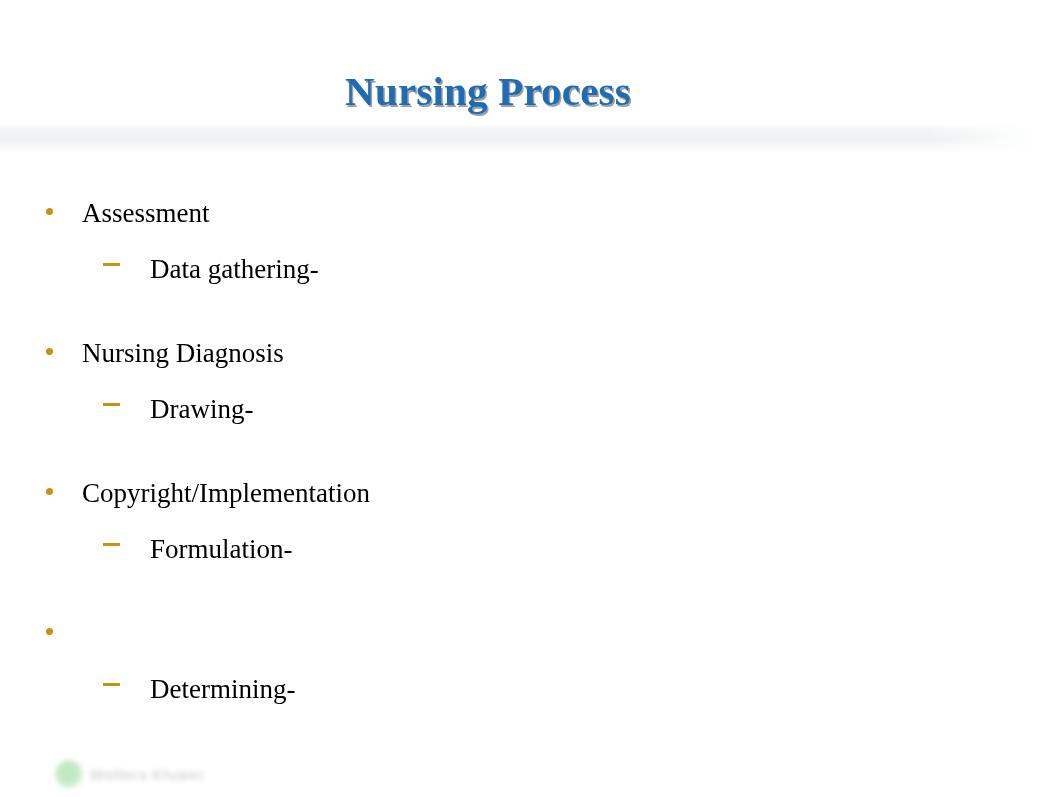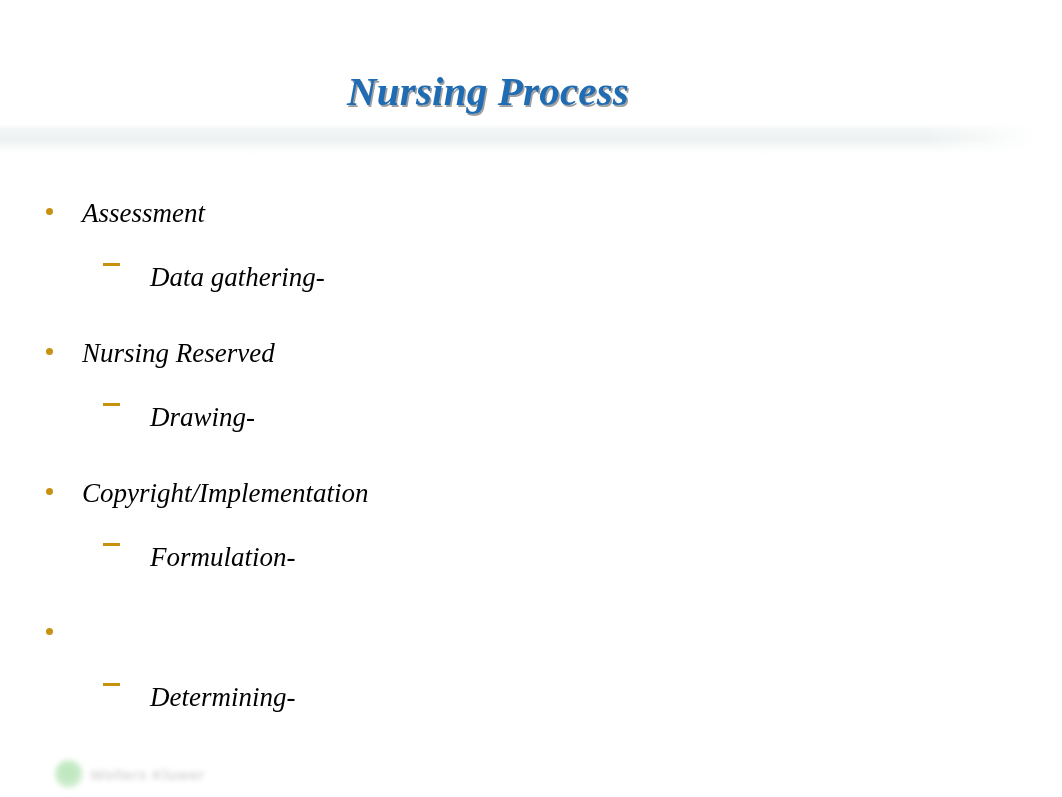--- a/index.html
+++ b/index.html
@@ -12,21 +12,20 @@
     font-family: "Liberation Serif", "DejaVu Serif", serif;
     -webkit-font-smoothing: antialiased;
   }
 
   .slide {
     position: relative;
     width: 1062px;
     height: 797px;
     background: #ffffff;
     overflow: hidden;
-    font-style: italic;
   }
 
   
   .title-zone {
     position: absolute;
     left: 0;
     top: 62px;
     width: 976px;
     height: 58px;
     display: flex;
@@ -124,21 +123,20 @@
   .level-2 .marker .dash {
     display: block;
     width: 17px;
     height: 3px;
     background: #c89211;
   }
   .level-2 .bullet-text {
     font-size: 27px;
     color: #000000;
     line-height: 1.32;
-    margin-top: 8px;
   }
 
   .spacer-1 { height: 2px; }
   .spacer-2 { height: 1px; }
 
   
   .footer-logo {
     position: absolute;
     left: 55px;
     bottom: 6px;
@@ -206,21 +204,21 @@
         </span>
       <span class="bullet-text">Data gathering-</span>
     </div>
 
     <div class="spacer-2"></div>
 
     <div class="bullet-row level-1">
       <span class="marker">
           <span class="dot"></span>
         </span>
-      <span class="bullet-text">Nursing Reserved</span>
+      <span class="bullet-text">Nursing Diagnosis</span>
     </div>
 
     <div class="spacer-1"></div>
 
     <div class="bullet-row level-2">
       <span class="marker">
           <span class="dash"></span>
         </span>
       <span class="bullet-text">Drawing-</span>
     </div>

